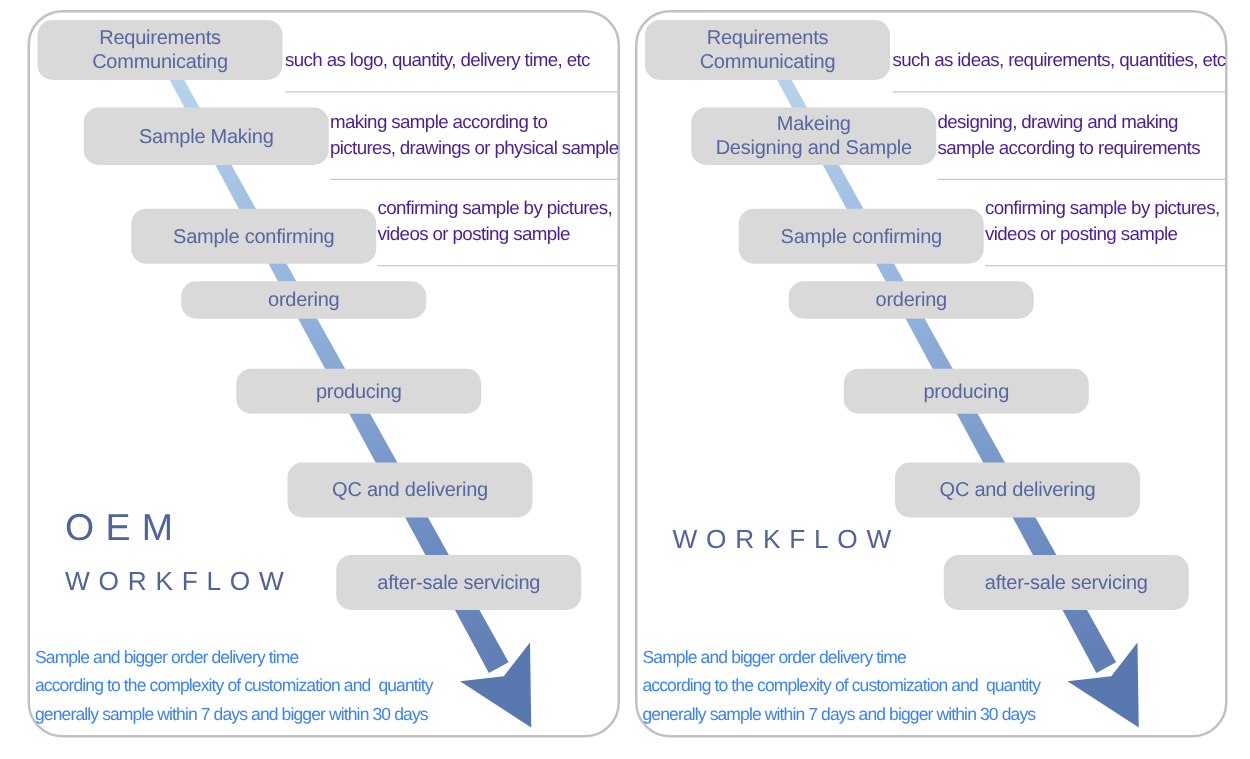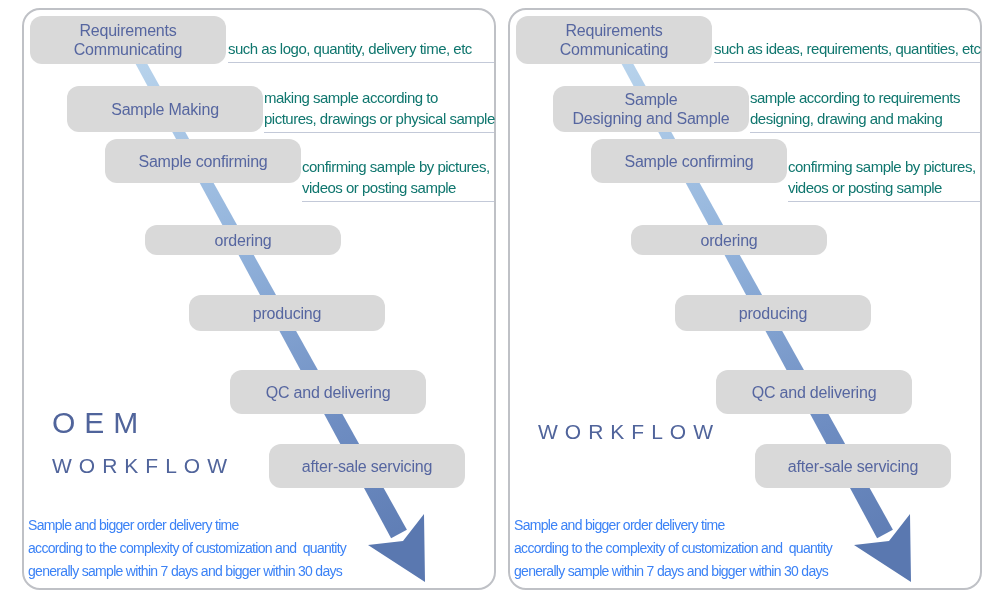--- a/index.html
+++ b/index.html
@@ -10,21 +10,21 @@
     font-family: "Liberation Sans", sans-serif;
     position: relative;
     overflow: hidden;
   }
   .panel {
     position: absolute;
     top: 8px;
     width: 474px; height: 582px;
     background: #ffffff;
     border: 2px solid #bfc1c6;
-    border-radius: 18px;
+    border-radius: 28px;
   }
   .panel-left  { left: 22px; }
   .panel-right { left: 508px; }
 
   .arrow-svg { position: absolute; left: 0; top: 0; z-index: 0; }
 
   .step {
     position: absolute;
     z-index: 2;
     width: 196px;
@@ -35,36 +35,36 @@
     align-items: center;
     justify-content: center;
     color: #5666a0;
     font-size: 16px;
     line-height: 19px;
     letter-spacing: -0.2px;
     text-align: center;
   }
   .s1 { left: 6px;   top: 6px;   height: 48px; }
   .s2 { left: 43px;  top: 76px;  height: 46px; }
-  .s3 { left: 81px;  top: 129px; height: 44px; }
+  .s3 { left: 81px;  top: 157px; height: 44px; }
   .s4 { left: 121px; top: 215px; height: 30px; }
   .s5 { left: 165px; top: 285px; height: 36px; }
   .s6 { left: 206px; top: 360px; height: 44px; }
   .s7 { left: 245px; top: 434px; height: 44px; }
 
   .desc {
     position: absolute;
     z-index: 1;
     right: 0;
-    color: #0f766e;
+    color: #4c1d95;
     font-size: 15px;
     line-height: 21px;
     letter-spacing: -0.5px;
     border-bottom: 1px solid #c3c9d8;
-    padding-bottom: 3px;
+    padding-bottom: 14px;
   }
   .desc .ln { display: block; white-space: nowrap; }
   .d1 { left: 204px; top: 28px;  }
   .d2 { left: 240px; top: 77px;  }
   .d3 { left: 278px; top: 146px; }
 
   .title {
     position: absolute;
     left: 28px; top: 396px;
     z-index: 2;
@@ -169,26 +169,26 @@
 
   <div class="step s1">
     <span class="ln">Requirements</span>
     <span class="ln">Communicating</span>
   </div>
   <div class="desc d1">
     <span class="ln">such as ideas, requirements, quantities, etc</span>
   </div>
 
   <div class="step s2">
-    <span class="ln">Sample</span>
+    <span class="ln">Makeing</span>
     <span class="ln">Designing and Sample</span>
   </div>
   <div class="desc d2">
+    <span class="ln">designing, drawing and making</span>
     <span class="ln">sample according to requirements</span>
-    <span class="ln">designing, drawing and making</span>
   </div>
 
   <div class="step s3">
     <span class="ln">Sample confirming</span>
   </div>
   <div class="desc d3">
     <span class="ln">confirming sample by pictures,</span>
     <span class="ln">videos or posting sample</span>
   </div>
 

